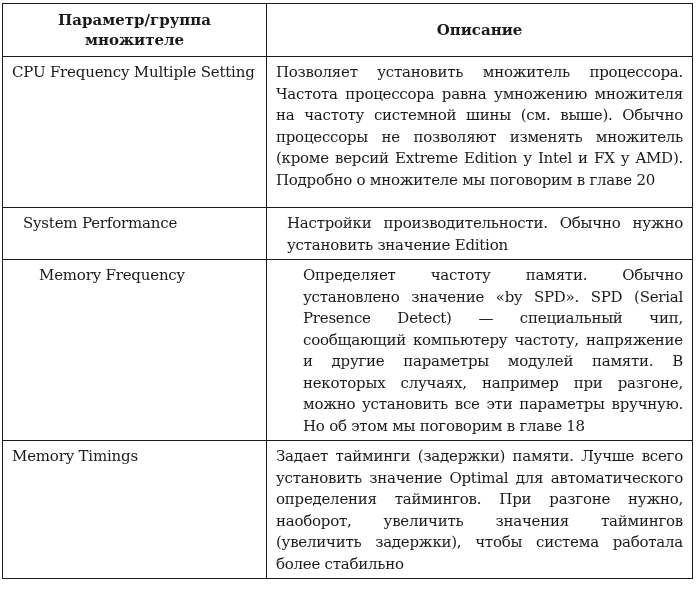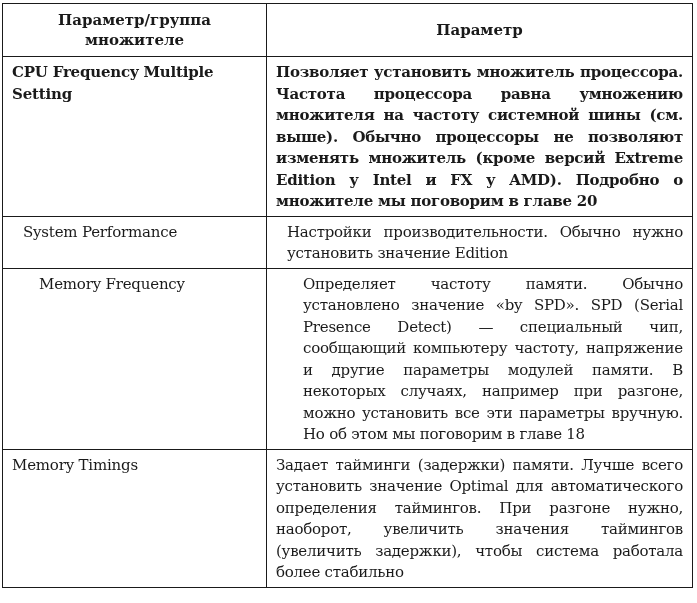--- a/index.html
+++ b/index.html
@@ -23,34 +23,34 @@
     text-align: center;
     vertical-align: middle;
     font-size: 15px;
     line-height: 20px;
     padding: 5px 9px;
     height: 42px;
   }
   .col1 { width: 218px; }
   .desc { text-align: justify; font-size: 15px; letter-spacing: -0.25px; }
   .param { letter-spacing: -0.2px; }
-  .r1 td { height: 142px; font-weight: bold; }
+  .r1 td { height: 142px; }
   .r2 td { height: 42px; padding-left: 20px; }
   .r3 td { height: 42px; }
   .r4 td { height: 146px; padding-left: 36px; }
   .r5 td { height: 126px; }
 </style>
 </head>
 <body>
 
 <table class="tbl">
   <thead>
     <tr>
       <th class="col1">Параметр/группа множителе</th>
-      <th>Параметр</th>
+      <th>Описание</th>
     </tr>
   </thead>
   <tbody>
     <tr class="r1">
       <td class="col1 param">CPU Frequency Multiple Setting</td>
       <td class="desc">Позволяет установить множитель процессора. Частота процессора равна умножению множителя на частоту системной шины (см. выше). Обычно процессоры не позволяют изменять множитель (кроме версий Extreme Edition у Intel и FX у AMD). Подробно о множителе мы поговорим в главе 20</td>
     </tr>
     <tr class="r2">
       <td class="col1 param">System Performance</td>
       <td class="desc">Настройки производительности. Обычно нужно установить значение Edition</td>

